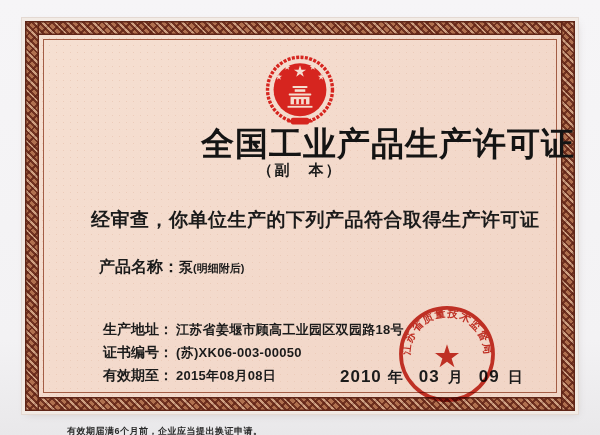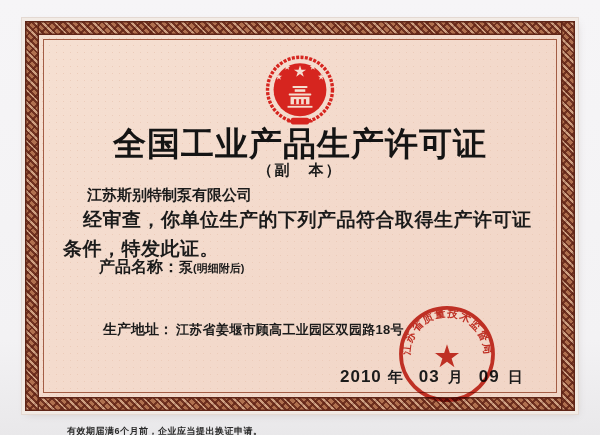--- a/index.html
+++ b/index.html
@@ -35,29 +35,29 @@
   .band.v{top:0;bottom:0;width:14px;}
   .band.left{left:0;}
   .band.right{right:0;}
   .inner-line{position:absolute;inset:18px;border:1.5px solid #a35d45;pointer-events:none;}
 
   
   .emblem{position:absolute;left:237px;top:34px;width:76px;height:74px;}
 
   .title{
     position:absolute;left:0;top:101px;width:100%;
-    text-align:center;font-size:33px;font-weight:700;letter-spacing:1px;
+    text-align:right;font-size:33px;font-weight:700;letter-spacing:1px;
     color:#141414;
   }
   .subtitle{
     position:absolute;left:0;top:140px;width:100%;
     text-align:center;font-size:15px;font-weight:600;letter-spacing:2px;
   }
   .company{position:absolute;left:62px;top:165px;font-size:15px;font-weight:700;}
-  .stmt1{position:absolute;left:58px;top:186px;font-size:19px;font-weight:700;letter-spacing:.5px;}
+  .stmt1{position:absolute;left:66px;top:186px;font-size:19px;font-weight:700;letter-spacing:.5px;}
   .stmt2{position:absolute;left:38px;top:215px;font-size:19px;font-weight:700;letter-spacing:.5px;}
 
   .product-row{position:absolute;left:74px;top:236px;font-weight:700;}
   .product-label{font-size:16px;font-weight:700;}
   .product-value{font-size:14px;font-weight:700;}
   .product-paren{font-size:11px;font-weight:700;}
 
   .field-row{position:absolute;left:78px;height:18px;font-weight:700;white-space:nowrap;}
   .row0{top:276px;} .row1{top:299px;} .row2{top:322px;} .row3{top:345px;}
   .flabel{
@@ -119,30 +119,34 @@
         <rect x="42" y="58.5" width="3" height="6.9" fill="#d6251f"></rect>
         <rect x="48.5" y="58.5" width="3" height="6.9" fill="#d6251f"></rect>
         <rect x="55" y="58.5" width="3" height="6.9" fill="#d6251f"></rect>
         <rect x="33.5" y="67.4" width="33" height="2.4" fill="#f5ddd0"></rect>
       </svg>
     </div>
 
     <div class="title">全国工业产品生产许可证</div>
     <div class="subtitle">（副　本）</div>
 
-    <div class="company">江苏斯别特制泵有限公司</div>
     <div class="stmt1">经审查，你单位生产的下列产品符合取得生产许可证</div>
-    <div class="stmt2">条件，特发此证。</div>
 
     <div class="product-row">
       <span class="product-label">产品名称：</span><span class="product-value">泵</span><span class="product-paren">(明细附后)</span>
     </div>
 
     <div class="field-row row1">
       <span class="flabel">生产地址：</span><span class="fvalue">江苏省姜堰市顾高工业园区双园路18号</span>
+    </div>
+    <div class="field-row row2">
+      <span class="flabel">证书编号：</span><span class="fvalue">(苏)XK06-003-00050</span>
+    </div>
+    <div class="field-row row3">
+      <span class="flabel">有效期至：</span><span class="fvalue">2015年08月08日</span>
     </div>
 
     <div class="footnote">有效期届满6个月前，企业应当提出换证申请。</div>
 
     <div class="date-row">
       <span class="date-num">2010</span>
       <span class="date-unit g6">年</span>
       <span class="date-num g16">03</span>
       <span class="date-unit g8">月</span>
       <span class="date-num g16">09</span>

